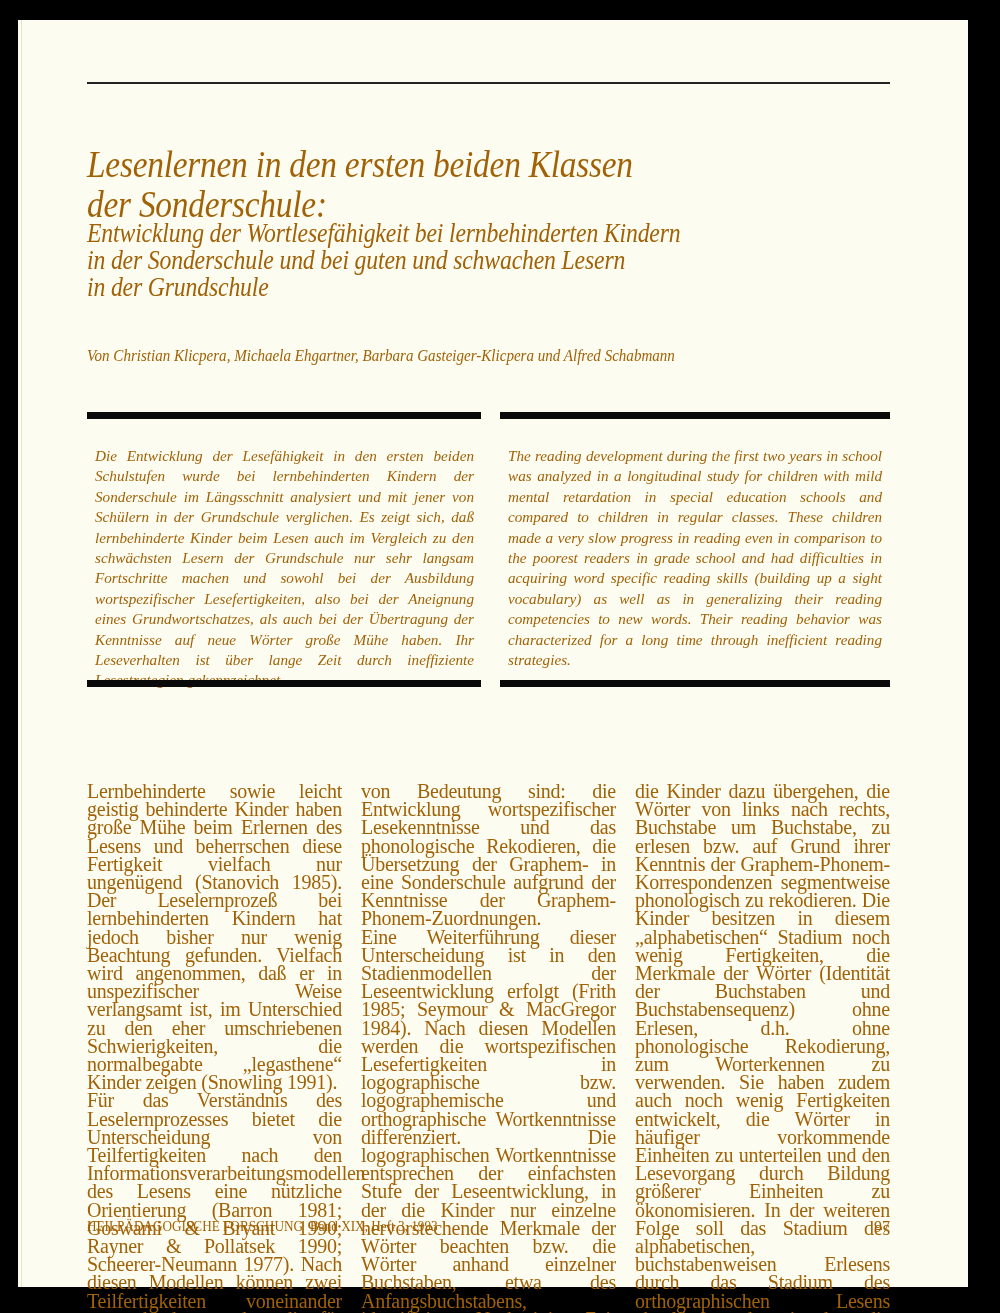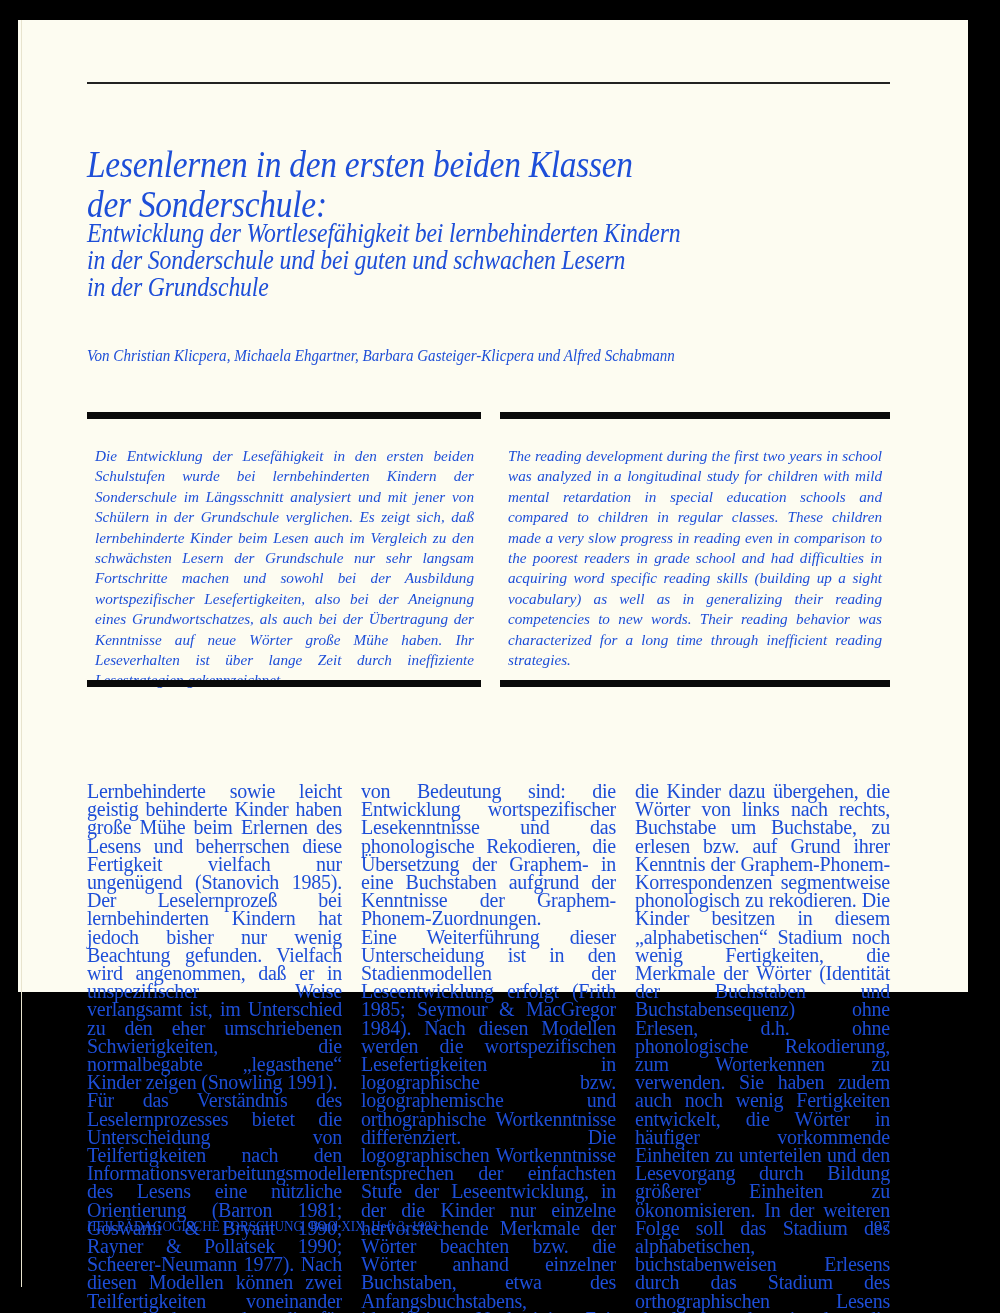--- a/index.html
+++ b/index.html
@@ -1,20 +1,20 @@
 <!DOCTYPE html>
 <html><head>
 <meta charset="utf-8">
 <style>
   html, body { margin:0; padding:0; }
   body { width:1000px; height:1313px; background:#000; position:relative; overflow:hidden; }
   .page {
-    position:absolute; left:18px; top:20px; width:950px; height:972px;
+    position:absolute; left:18px; top:20px; width:950px; height:1267px;
     background:#fdfcf1;
-    font-family:"Liberation Serif", serif; color:#1d4ed8;
+    font-family:"Liberation Serif", serif; color:#a16207;
   }
   .gutter-line { position:absolute; left:3px; top:0; width:1px; height:1267px; background:#e8e4cf; }
   .top-rule { position:absolute; left:69px; top:62px; width:803px; height:2px; background:#222; }
   .title {
     position:absolute; left:69px; top:124px; width:820px;
     font-style:italic; font-size:38px; line-height:40px; letter-spacing:-0.3px;
     transform:scaleX(0.88); transform-origin:left top; white-space:nowrap;
   }
   .subtitle {
     position:absolute; left:69px; top:200px; width:820px;
@@ -75,21 +75,21 @@
   </div>
 
   <div class="thick-rule" style="left:69px; top:660px; width:394px;"></div>
   <div class="thick-rule" style="left:482px; top:660px; width:390px;"></div>
 
   <div class="body-col" style="left:69px;">
     <p>Lernbehinderte sowie leicht geistig behinderte Kinder haben große Mühe beim Erlernen des Lesens und beherrschen diese Fertigkeit vielfach nur ungenügend (Stanovich 1985). Der Leselernprozeß bei lernbehinderten Kindern hat jedoch bisher nur wenig Beachtung gefunden. Vielfach wird angenommen, daß er in unspezifischer Weise verlangsamt ist, im Unterschied zu den eher umschriebenen Schwierigkeiten, die normalbegabte „legasthene“ Kinder zeigen (Snowling 1991).</p>
     <p>Für das Verständnis des Leselernprozesses bietet die Unterscheidung von Teilfertigkeiten nach den Informationsverarbeitungsmodellen des Lesens eine nützliche Orientierung (Barron 1981; Goswami &amp; Bryant 1990; Rayner &amp; Pollatsek 1990; Scheerer-Neumann 1977). Nach diesen Modellen können zwei Teilfertigkeiten voneinander unterschieden werden, die für das Worterkennen</p>
   </div>
   <div class="body-col" style="left:343px;">
-    <p>von Bedeutung sind: die Entwicklung wortspezifischer Lesekenntnisse und das phonologische Rekodieren, die Übersetzung der Graphem- in eine Buchstaben aufgrund der Kenntnisse der Graphem-Phonem-Zuordnungen.</p>
+    <p>von Bedeutung sind: die Entwicklung wortspezifischer Lesekenntnisse und das phonologische Rekodieren, die Übersetzung der Graphem- in eine Sonderschule aufgrund der Kenntnisse der Graphem-Phonem-Zuordnungen.</p>
     <p>Eine Weiterführung dieser Unterscheidung ist in den Stadienmodellen der Leseentwicklung erfolgt (Frith 1985; Seymour &amp; MacGregor 1984). Nach diesen Modellen werden die wortspezifischen Lesefertigkeiten in logographische bzw. logographemische und orthographische Wortkenntnisse differenziert. Die logographischen Wortkenntnisse entsprechen der einfachsten Stufe der Leseentwicklung, in der die Kinder nur einzelne hervorstechende Merkmale der Wörter beachten bzw. die Wörter anhand einzelner Buchstaben, etwa des Anfangsbuchstabens, identifizieren. Nach einiger Zeit soll dann ein recht starker Wechsel in der Lesestrategie eintreten, indem</p>
   </div>
   <div class="body-col" style="left:617px;">
     <p>die Kinder dazu übergehen, die Wörter von links nach rechts, Buchstabe um Buchstabe, zu erlesen bzw. auf Grund ihrer Kenntnis der Graphem-Phonem-Korrespondenzen segmentweise phonologisch zu rekodieren. Die Kinder besitzen in diesem „alphabetischen“ Stadium noch wenig Fertigkeiten, die Merkmale der Wörter (Identität der Buchstaben und Buchstabensequenz) ohne Erlesen, d.h. ohne phonologische Rekodierung, zum Worterkennen zu verwenden. Sie haben zudem auch noch wenig Fertigkeiten entwickelt, die Wörter in häufiger vorkommende Einheiten zu unterteilen und den Lesevorgang durch Bildung größerer Einheiten zu ökonomisieren. In der weiteren Folge soll das Stadium des alphabetischen, buchstabenweisen Erlesens durch das Stadium des orthographischen Lesens abgelöst werden, in dem die Wörter durch die Verfügbarkeit eines schriftspezifischen,</p>
   </div>
 
   <div class="footer-journal">
     <span>HEILPÄDAGOGISCHE FORSCHUNG</span><span class="vol">Band XIX, Heft 3, 1993</span>
   </div>
   <div class="page-number">97</div>

